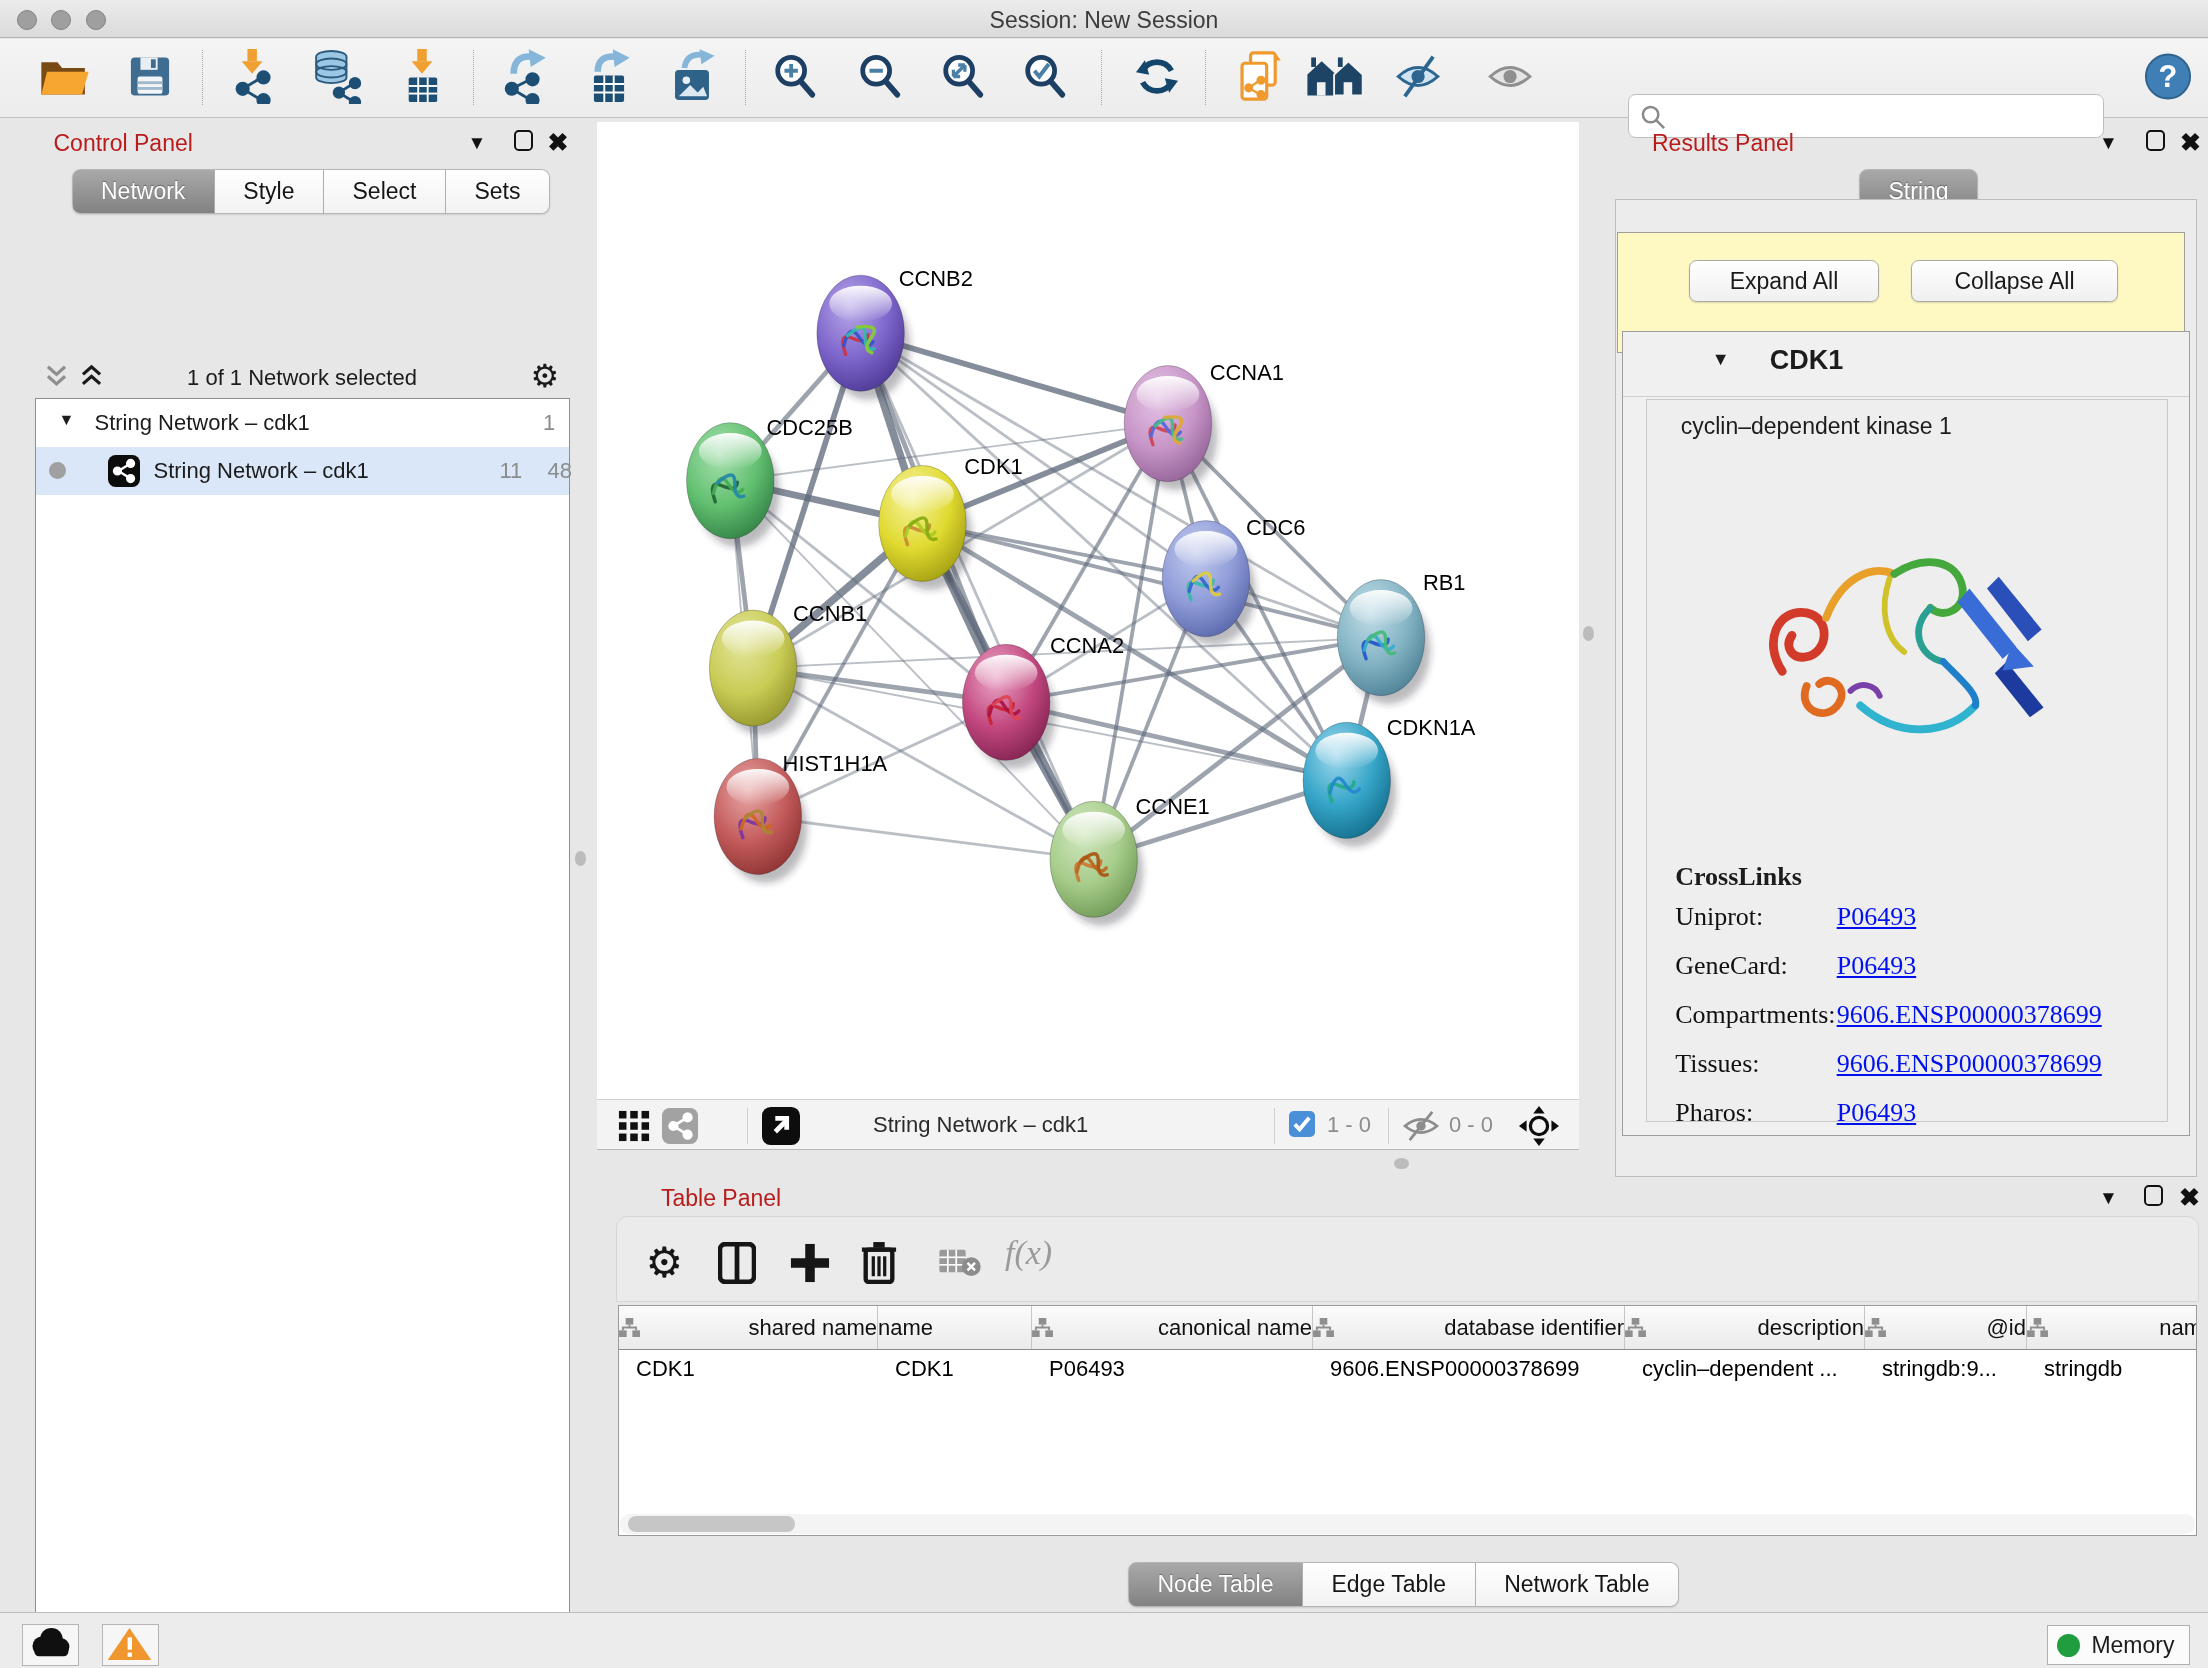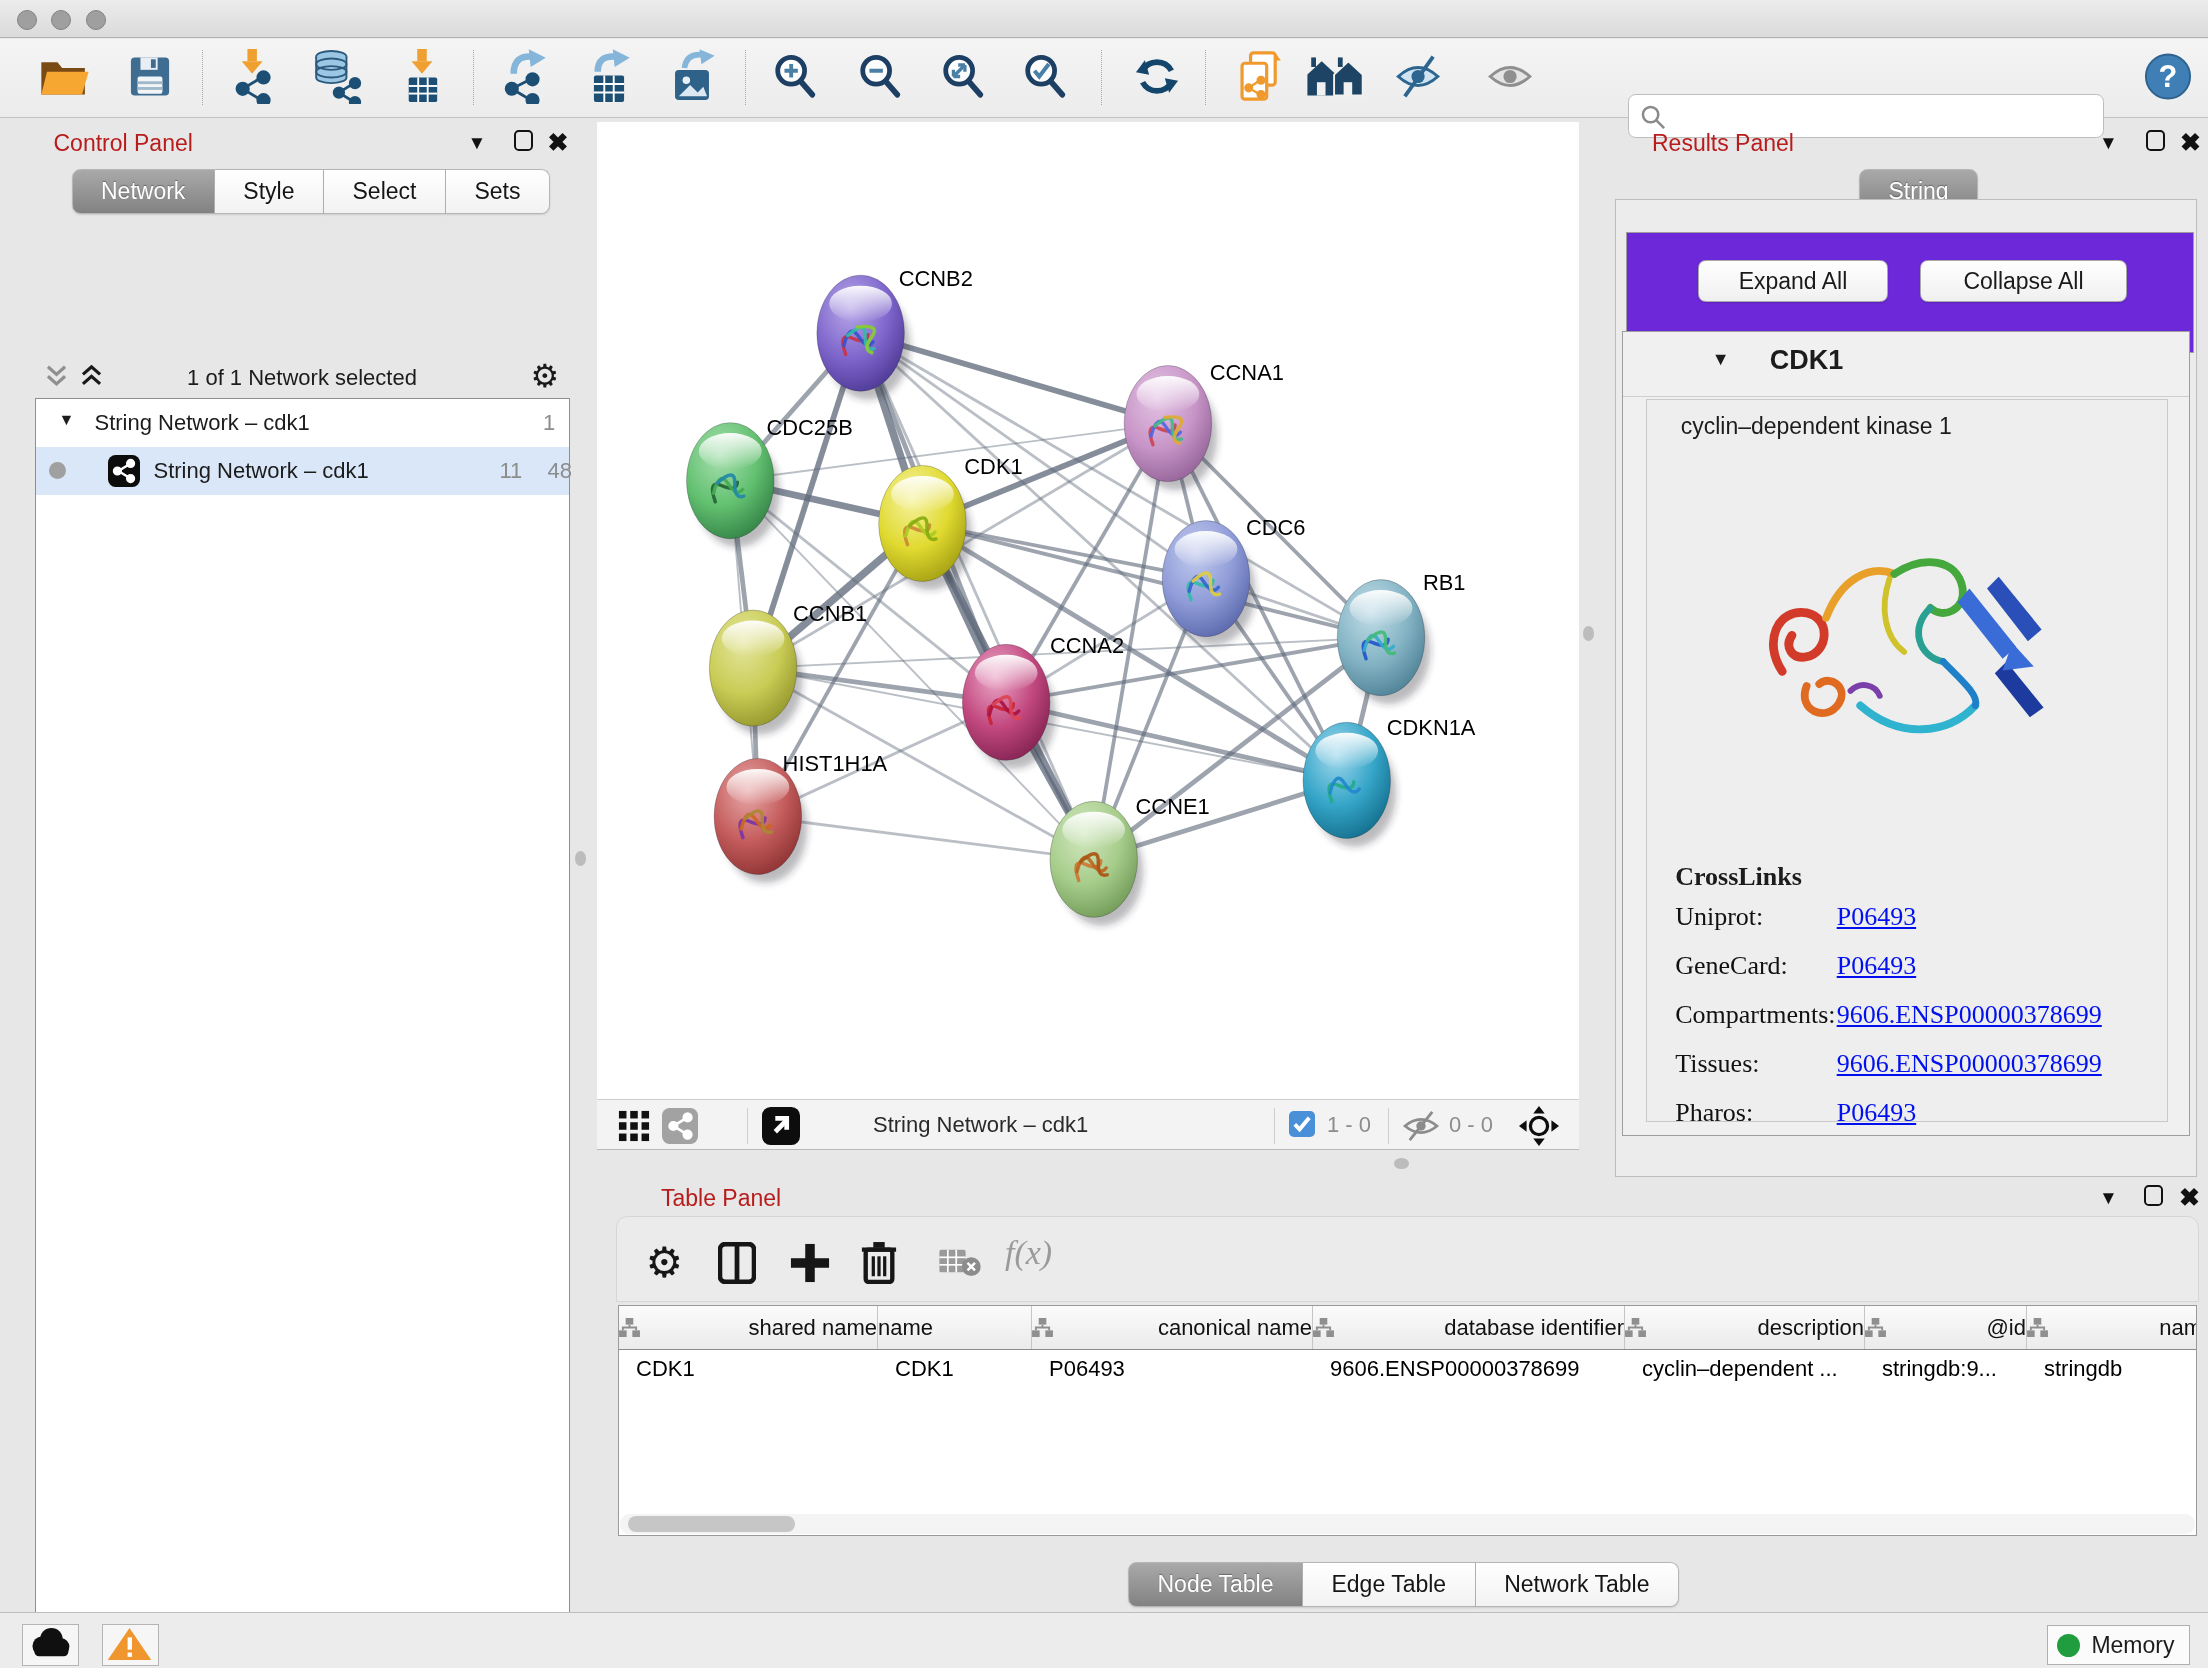--- a/index.html
+++ b/index.html
@@ -51,21 +51,21 @@
   .net-canvas { position:absolute; left:597px; top:122px; width:982px; height:978px; background:#ffffff; }
   .net-toolbar { position:absolute; left:597px; top:1099px; width:982px; height:51px; background:#f3f3f3;
     border-top:1px solid #cecece; border-bottom:1.9px solid #b8b8b8; }
   .ntb-sep { position:absolute; top:7.6px; height:36px; border-left:1px solid #cfcfcf; }
   .ntb-txt { position:absolute; top:12.4px; font-size:22px; color:#2a2a2a; }
   .ntb-cnt { color:#8c8c8c; }
   .dot-handle { position:absolute; background:#bcbcbc; border-radius:50%; }
 
   
   .res-outer { position:absolute; left:1615px; top:199px; width:582px; height:978px; background:#ececec; border:1px solid #bcbcbc; }
-  .res-btn-box { position:absolute; left:10px; top:32px; width:568px; height:121px; background:#6d28d9; border:1.9px solid #9e9e9e; }
+  .res-btn-box { position:absolute; left:1px; top:32px; width:568px; height:121px; background:#fef9c3; border:1.9px solid #9e9e9e; }
   .res-btn { position:absolute; top:27px; height:42px; background:linear-gradient(#ffffff,#f0f0f0); border:1px solid #a9a9a9;
     border-radius:7.6px; font-size:23px; text-align:center; line-height:40px; color:#1a1a1a; box-shadow:0 1px 1.9px rgba(0,0,0,.15); }
   .res-content { position:absolute; left:5.7px; top:131px; width:568px; height:805px; background:#f0f0f0; border:1.9px solid #9e9e9e; }
   .res-gene-row { position:absolute; left:0; top:0; width:100%; height:65px; border-bottom:1px solid #cfcfcf; }
   .res-inner { position:absolute; left:23px; top:67px; width:522px; height:723px; background:#eeeeee; border:1px solid #c9c9c9; }
   .serif { font-family:"Liberation Serif",serif; }
   .cl-row { position:relative; height:49px; font-size:26px; }
   .cl-label { position:absolute; left:28.5px; color:#111; }
   .cl-value { position:absolute; left:190px; color:#0010ee; text-decoration:underline; }
 
@@ -90,20 +90,21 @@
 
   text.nlabel { font-family:"Liberation Sans",sans-serif; font-size:23px; fill:#000; }
 </style>
 </head>
 <body>
 
 <div class="titlebar">
   <div class="tl" style="left:17px"></div>
   <div class="tl" style="left:51px"></div>
   <div class="tl" style="left:86px"></div>
+  <div class="win-title">Session: New Session</div>
 </div>
 
 <div class="toolbar">
 
   <span class="tbtn" style="left:65px">
     <svg width="53" height="44" viewBox="0 0 56 46">
         <path d="M3,8 h17 l5,6 h24 v28 h-46 z" fill="#7a4a14"></path>
         <path d="M9,18 h44 l-7,24 h-43 z" fill="#f5a731"></path>
       </svg>
   </span>

